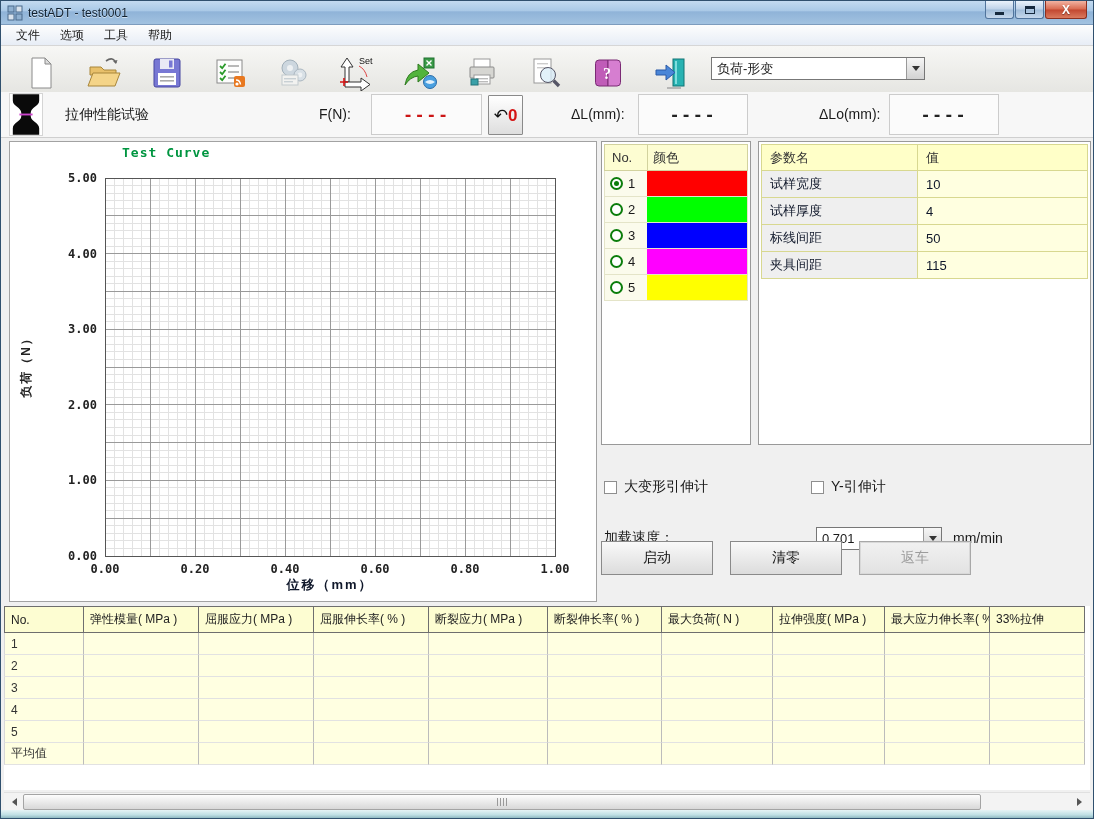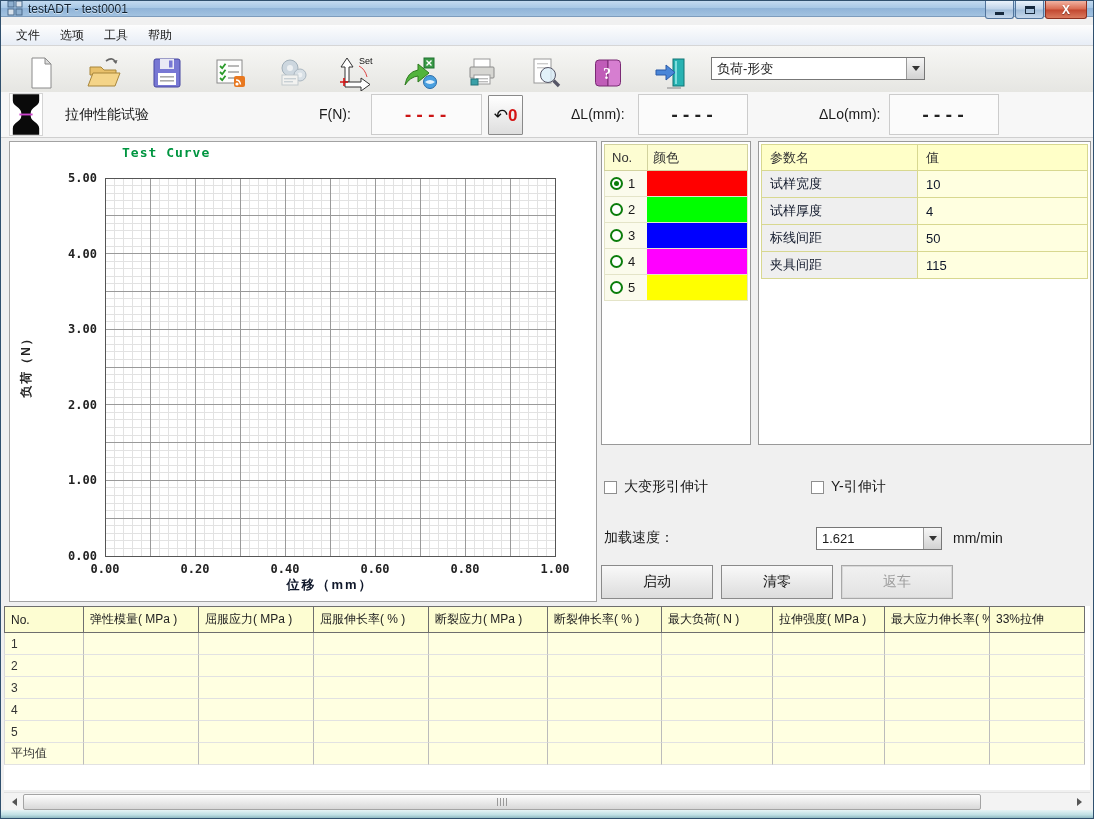--- a/index.html
+++ b/index.html
@@ -1,23 +1,23 @@
 <!DOCTYPE html>
 <html><head>
 <meta charset="utf-8">
 <style>
   *{margin:0;padding:0;box-sizing:border-box}
   html,body{width:1094px;height:819px}
   body{font-family:"Liberation Sans","DejaVu Sans",sans-serif;font-size:12px;color:#1a1a1a;background:#fff}
   .window{position:relative;width:1094px;height:819px;background:#f0f0f0;border:1px solid #30506e;overflow:hidden}
 
   
-  .titlebar{position:absolute;left:0;top:0;right:0;height:16px;
+  .titlebar{position:absolute;left:0;top:0;right:0;height:24px;
     background:linear-gradient(#c3daf0 0%,#a8c8e6 45%,#8fb3d8 46%,#a2c2e0 100%);
-    border-bottom:1px solid #7d9cbd;display:flex;align-items:flex-end;padding:0 6px}
+    border-bottom:1px solid #7d9cbd;display:flex;align-items:center;padding:0 6px}
   .app-icon{width:16px;height:16px;margin-right:5px;flex:0 0 auto}
   .title-text{font-size:12px;color:#10202f;text-shadow:0 1px 0 rgba(255,255,255,.55)}
   .win-btns{margin-left:auto;display:flex;gap:1px;height:100%}
   .wbtn{width:29px;height:18px;border:1px solid #51749c;border-top:none;border-radius:0 0 3px 3px;
     display:flex;align-items:center;justify-content:center;cursor:pointer;
     background:linear-gradient(#eaf2fb 0%,#bed2e8 48%,#a0bcd9 52%,#c6d8ec 100%)}
   .wbtn.close{width:42px;color:#fff;font-weight:bold;font-size:12px;
     background:linear-gradient(#f2b3a2 0%,#d96a50 48%,#c24730 52%,#da7a5e 100%);border-color:#8c3020;
     text-shadow:0 1px 1px rgba(0,0,0,.4)}
   .glyph-min{width:9px;height:3px;background:#16293d;margin-top:7px}
@@ -93,21 +93,21 @@
   .par-row .v{flex:1;padding-left:8px;background:#ffffe0;display:flex;align-items:center}
 
   
   .checkbox-row{position:absolute;display:flex;align-items:center;gap:7px;font-size:14px;cursor:default}
   .cb1{left:603px;top:477px}
   .cb2{left:810px;top:477px}
   .cbox{width:13px;height:13px;border:1px solid #8e8e8e;background:#fff;flex:0 0 auto}
   .speed-label{position:absolute;left:603px;top:528px;font-size:14px}
   .speed-combo{position:absolute;left:815px;top:526px;width:126px;height:23px}
   .speed-unit{position:absolute;left:952px;top:529px;font-size:14px}
-  .ctl-buttons{position:absolute;left:600px;top:564px;display:flex;gap:8px}
+  .ctl-buttons{position:absolute;left:600px;top:540px;display:flex;gap:17px}
   .ctl-btn{width:112px;height:34px;font-size:14px;color:#111;cursor:pointer;
     font-family:"Liberation Sans","DejaVu Sans",sans-serif;
     background:linear-gradient(#f9f9f9,#dcdcdc);border:1px solid #8a8a8a}
   .ctl-btn.disabled{color:#9c9c9c;border:1px solid #a8a8a8;box-shadow:0 0 0 1px #d8d8d8 inset;
     background:linear-gradient(#f1f1f1,#e2e2e2);cursor:default}
 
   
   .results{position:absolute;left:3px;top:605px;right:3px;height:184px;background:#fff;overflow:hidden}
   .res-header{display:flex;height:27px}
   .res-hcell{flex:0 0 auto;background:#fdfdd2;border-top:1px solid #6e6e6e;border-bottom:1px solid #6e6e6e;
@@ -486,21 +486,21 @@
   <div class="checkbox-row cb1">
     <span class="cbox"></span>
     <span>大变形引伸计</span>
   </div>
   <div class="checkbox-row cb2">
     <span class="cbox"></span>
     <span>Y-引伸计</span>
   </div>
   <div class="speed-label">加载速度：</div>
   <div class="combo speed-combo">
-    <span class="combo-text">1.621</span>
+    <span class="combo-text">0.701</span>
     <span class="combo-arrow-btn">
         <span class="tri-down"></span>
       </span>
   </div>
   <div class="speed-unit">mm/min</div>
   <div class="ctl-buttons" id="ctl-buttons">
       <button class="ctl-btn">启动</button>
       <button class="ctl-btn">清零</button>
       <button class="ctl-btn disabled">返车</button>
     </div>

